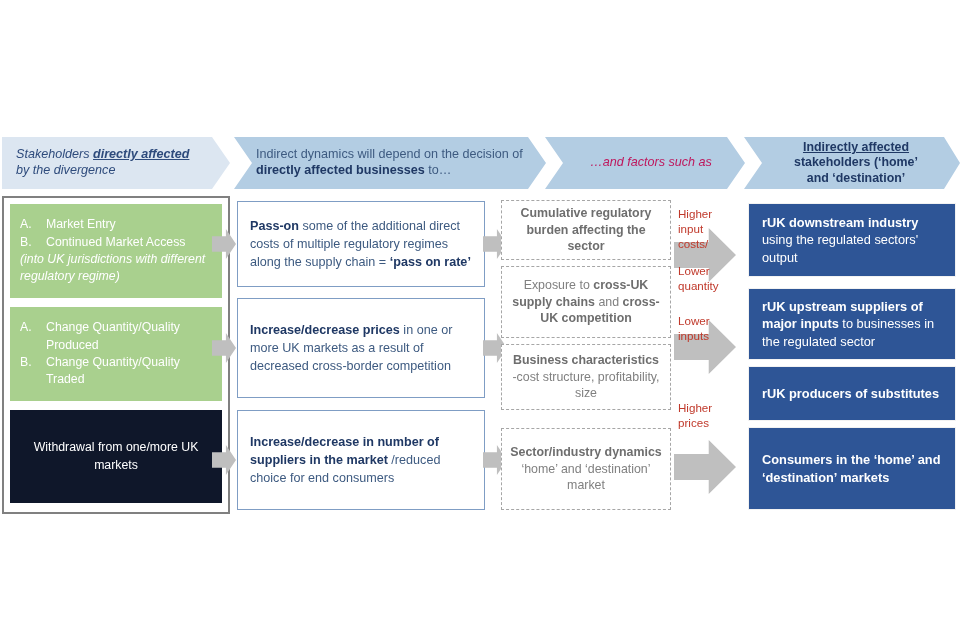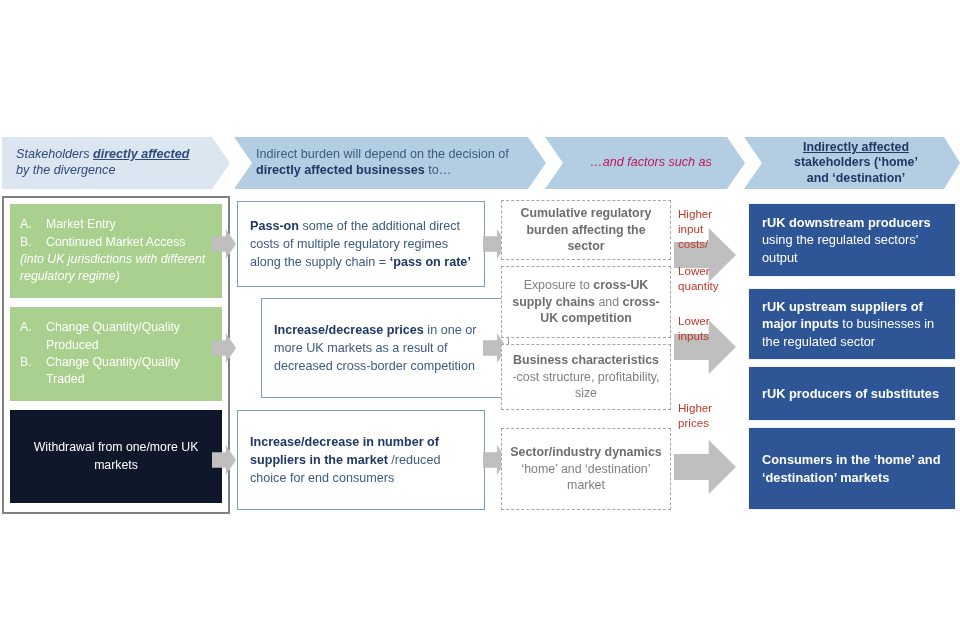--- a/index.html
+++ b/index.html
@@ -89,21 +89,21 @@
     background: #ffffff;
     border: 1.4px solid #7f9dc4;
     display: flex;
     align-items: center;
     padding: 8px 12px;
     color: #3d5a80;
   }
   .wbox .wtxt { font-size: 12.6px; line-height: 1.43; }
   .wbox b { color: #1f3864; }
   .wbox-1 { left: 237px; top: 201px; width: 248px; height: 86px; }
-  .wbox-2 { left: 237px; top: 298px; width: 248px; height: 100px; margin-left: 24px; }
+  .wbox-2 { left: 237px; top: 298px; width: 248px; height: 100px; }
   .wbox-3 { left: 237px; top: 410px; width: 248px; height: 100px; }
 
   
   .dbox {
     position: absolute;
     background: #ffffff;
     border: 1.6px dashed #a6a6a6;
     display: flex;
     align-items: center;
     justify-content: center;
@@ -178,21 +178,21 @@
 
   <div class="chev chev-1">
     <span class="chev-txt">
       <span>Stakeholders </span><span class="u">directly affected</span><br>
       <span>by the divergence</span>
     </span>
   </div>
 
   <div class="chev chev-2">
     <span class="chev-txt">
-      <span>Indirect burden will depend on the decision of </span><b>directly affected businesses</b><span> to…</span>
+      <span>Indirect dynamics will depend on the decision of </span><b>directly affected businesses</b><span> to…</span>
     </span>
   </div>
 
   <div class="chev chev-3">
     <span class="chev-txt">…and factors such as</span>
   </div>
 
   <div class="chev chev-4">
     <span class="chev-txt">
       <span class="u">Indirectly affected</span><br>
@@ -289,21 +289,21 @@
   <div class="garrow big ga-b2"></div>
   <div class="garrow big ga-b3"></div>
 
   <div class="redlab rl-1">Higher input costs/</div>
   <div class="redlab rl-2">Lower quantity</div>
   <div class="redlab rl-3">Lower inputs</div>
   <div class="redlab rl-4">Higher prices</div>
 
   <div class="bbox bbox-1">
     <span class="btxt">
-      <b>rUK downstream producers</b><span> using the regulated sectors' output</span>
+      <b>rUK downstream industry</b><span> using the regulated sectors' output</span>
     </span>
   </div>
 
   <div class="bbox bbox-2">
     <span class="btxt">
       <b>rUK upstream suppliers of major inputs</b><span> to businesses in the regulated sector</span>
     </span>
   </div>
 
   <div class="bbox bbox-3">

